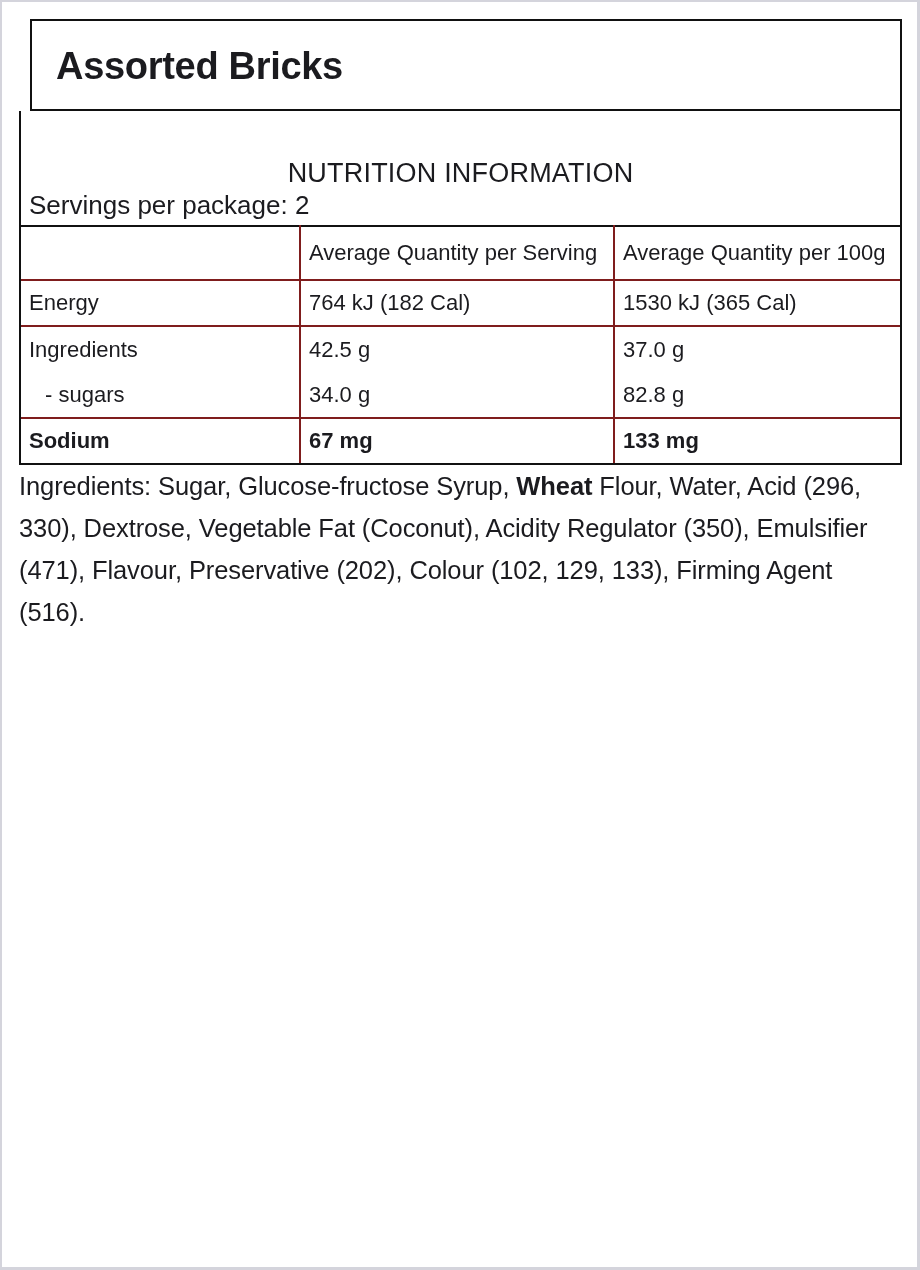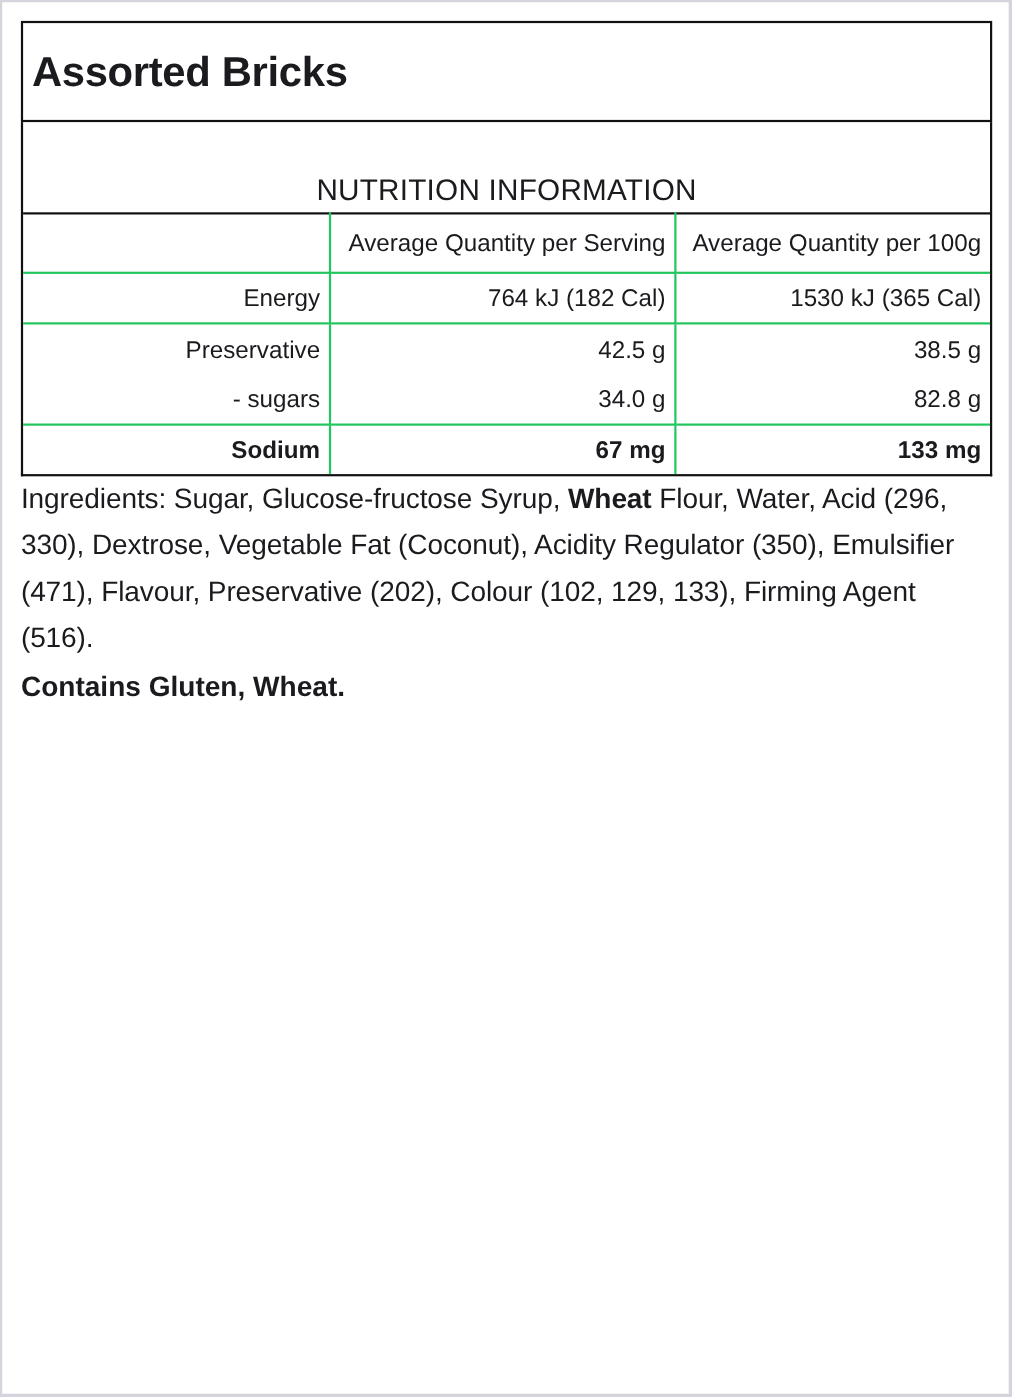--- a/index.html
+++ b/index.html
@@ -24,21 +24,22 @@
       left: 17px;
       top: 17px;
       width: 883px;
     }
     .title-box {
       border: 2px solid #111;
       height: 92px;
       box-sizing: border-box;
       display: flex;
       align-items: center;
-      padding-left: 8px;
+      padding-left: 24px;
+      margin-left: 11px;
     }
     .title {
       font-size: 38px;
       font-weight: bold;
       letter-spacing: -0.3px;
       margin-top: 2px;
     }
     .nut-box {
       border: 2px solid #111;
       border-top: none;
@@ -56,23 +57,23 @@
       padding: 16px 8px 4px 8px;
       font-size: 26px;
       line-height: 32px;
     }
     table.nut {
       width: 100%;
       border-collapse: collapse;
       font-size: 22px;
     }
     table.nut td, table.nut th {
-      border: 2px solid #22c55e;
+      border: 2px solid #7f1d1d;
       padding: 0 8px;
-      text-align: right;
+      text-align: left;
       font-weight: normal;
       vertical-align: middle;
     }
     table.nut tr:first-child th { border-top: 2px solid #111; }
     table.nut tr td:first-child, table.nut tr th:first-child { border-left: none; }
     table.nut tr td:last-child, table.nut tr th:last-child { border-right: none; }
     table.nut tr:last-child td { border-bottom: none; font-weight: bold; }
     th.colhead {
       text-align: right;
       line-height: 36px;
@@ -103,58 +104,58 @@
 
 <div class="panel">
 
   <div class="title-box">
     <div class="title">Assorted Bricks</div>
   </div>
 
   <div class="nut-box">
     <div class="nut-head">NUTRITION INFORMATION</div>
     <div class="servings">
+      <div>Servings per package: 2</div>
     </div>
 
     <table class="nut">
       <tbody>
           <tr>
         <th class="colhead"></th>
         <th class="colhead">Average Quantity per Serving</th>
         <th class="colhead">Average Quantity per 100g</th>
       </tr>
 
       <tr class="row">
         <td class="c1">Energy</td>
         <td class="c2">764 kJ (182 Cal)</td>
         <td>1530 kJ (365 Cal)</td>
       </tr>
 
 
 
       <tr>
         <td class="c1 stack">
-          <div>Preservative</div>
+          <div>Ingredients</div>
           <div class="indent">- sugars</div>
         </td>
         <td class="c2 stack">
           <div>42.5 g</div>
           <div>34.0 g</div>
         </td>
         <td class="stack">
-          <div>38.5 g</div>
+          <div>37.0 g</div>
           <div>82.8 g</div>
         </td>
       </tr>
 
       <tr class="row">
         <td class="c1">Sodium</td>
         <td class="c2">67 mg</td>
         <td>133 mg</td>
       </tr>
     </tbody>
       </table>
   </div>
 
   <div class="ingredients"><span>Ingredients: Sugar, Glucose-fructose Syrup, </span><b>Wheat</b><span> Flour, Water, Acid (296, 330), Dextrose, Vegetable Fat (Coconut), Acidity Regulator (350), Emulsifier (471), Flavour, Preservative (202), Colour (102, 129, 133), Firming Agent (516).</span></div>
 
-  <div class="allergens">Contains Gluten, Wheat.</div>
 </div>
 
 </body></html>

